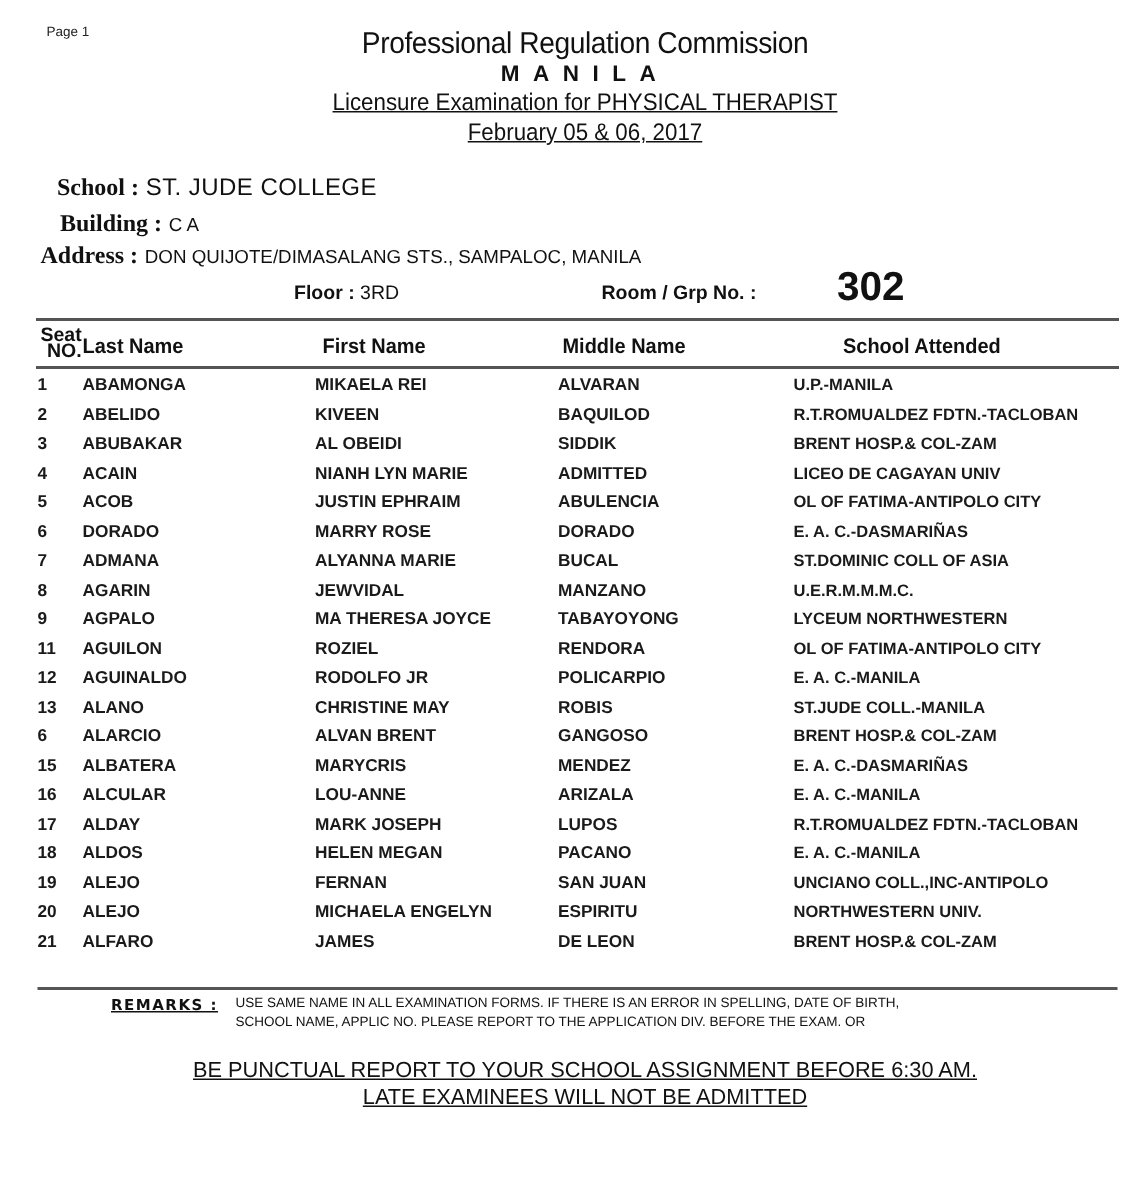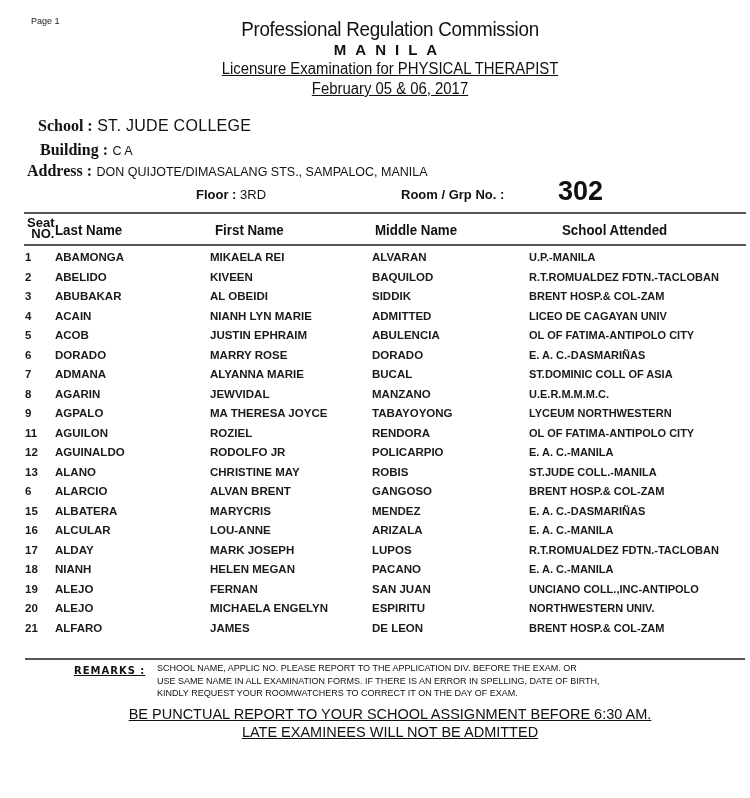--- a/index.html
+++ b/index.html
@@ -191,21 +191,21 @@
     </div>
     <div class="tr">
       <span class="c-seat">17</span>
       <span class="c-last">ALDAY</span>
       <span class="c-first">MARK JOSEPH</span>
       <span class="c-mid">LUPOS</span>
       <span class="c-sch">R.T.ROMUALDEZ FDTN.-TACLOBAN</span>
     </div>
     <div class="tr">
       <span class="c-seat">18</span>
-      <span class="c-last">NIANH</span>
+      <span class="c-last">ALDOS</span>
       <span class="c-first">HELEN MEGAN</span>
       <span class="c-mid">PACANO</span>
       <span class="c-sch">E. A. C.-MANILA</span>
     </div>
     <div class="tr">
       <span class="c-seat">19</span>
       <span class="c-last">ALEJO</span>
       <span class="c-first">FERNAN</span>
       <span class="c-mid">SAN JUAN</span>
       <span class="c-sch">UNCIANO COLL.,INC-ANTIPOLO</span>
@@ -223,19 +223,18 @@
       <span class="c-first">JAMES</span>
       <span class="c-mid">DE LEON</span>
       <span class="c-sch">BRENT HOSP.&amp; COL-ZAM</span>
     </div>
   </div>
 
 <div class="rule r-bot"></div>
 
 <div class="abs remarks-lbl">REMARKS :</div>
 <div class="abs remarks-txt">
+  <div>USE SAME NAME IN ALL EXAMINATION FORMS. IF THERE IS AN ERROR IN SPELLING, DATE OF BIRTH,</div>
   <div>SCHOOL  NAME,  APPLIC NO.  PLEASE REPORT TO THE APPLICATION DIV. BEFORE THE EXAM. OR</div>
-  <div>USE SAME NAME IN ALL EXAMINATION FORMS. IF THERE IS AN ERROR IN SPELLING, DATE OF BIRTH,</div>
-  <div>KINDLY REQUEST YOUR ROOMWATCHERS TO CORRECT IT ON THE DAY OF EXAM.</div>
 </div>
 
 <div class="abs punct p1">BE PUNCTUAL  REPORT TO YOUR SCHOOL ASSIGNMENT BEFORE 6:30 AM.</div>
 <div class="abs punct p2">LATE EXAMINEES WILL NOT BE ADMITTED</div>
 
 </body></html>

